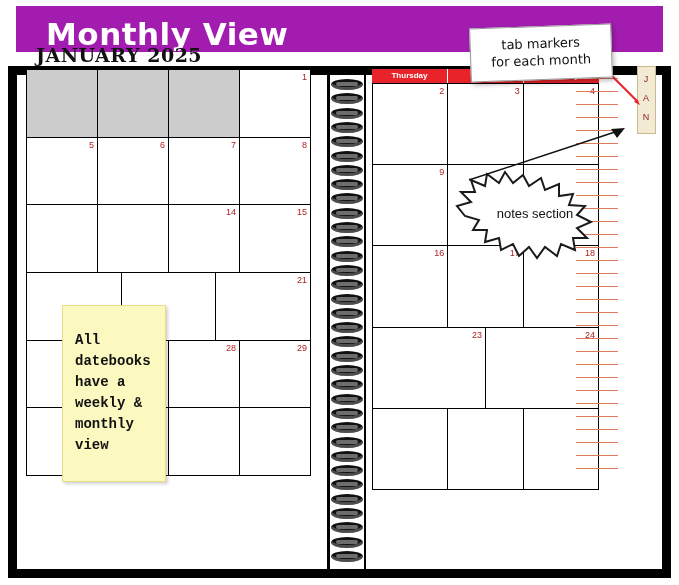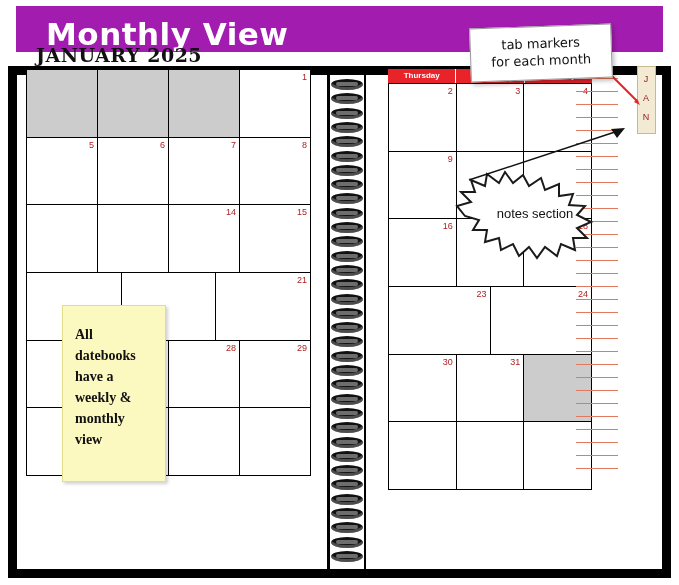--- a/index.html
+++ b/index.html
@@ -70,21 +70,21 @@
     font-size:19px;
     color:#111111;
     letter-spacing:0.5px;
   }
 
   
   .cal-left{
     position:absolute;left:26px;top:69px;width:285px;height:420px;
   }
   .cal-right{
-    position:absolute;left:388px;top:69px;width:204px;height:420px;
+    position:absolute;left:372px;top:69px;width:227px;height:420px;
   }
   .hdr-row{display:flex;height:14px;}
   .hdr-cell{
     flex:1;
     background:#e8232a;
     color:#ffffff;
     font-size:8px;
     font-weight:bold;
     text-align:center;
     line-height:14px;
@@ -177,25 +177,25 @@
   }
 
   
   .sticky{
     position:absolute;left:62px;top:305px;width:102px;height:175px;
     background:#fbf8c0;
     border:1px solid #e4dd8a;
     box-shadow:2px 2px 3px rgba(0,0,0,0.18);
   }
   .sticky-text{
-    padding:18px 10px 0 12px;
+    padding:24px 10px 0 12px;
     font-size:14px;
     line-height:21px;
     color:#111111;
-    font-family:Liberation Serif, serif;
+    font-family:Liberation Mono, monospace;
     font-weight:bold;
   }
 </style>
 </head>
 <body>
 
 <div class="banner">
   <div class="banner-title">Monthly View</div>
 </div>
 
@@ -343,29 +343,20 @@
       </div>
       <div class="row">
         <div class="cell">
           <span class="daynum">23</span>
         </div>
         <div class="cell">
           <span class="daynum">24</span>
         </div>
       </div>
       <div class="row">
-        <div class="cell">
-          <span class="daynum">30</span>
-        </div>
-        <div class="cell">
-          <span class="daynum">31</span>
-        </div>
-        <div class="cell shaded"></div>
-      </div>
-      <div class="row">
         <div class="cell"></div>
         <div class="cell"></div>
         <div class="cell"></div>
       </div>
     </div>
 </div>
 
 <div class="notes">
   <div class="notes-label">Notes:</div>
   <div class="notes-lines" id="notes-lines">

